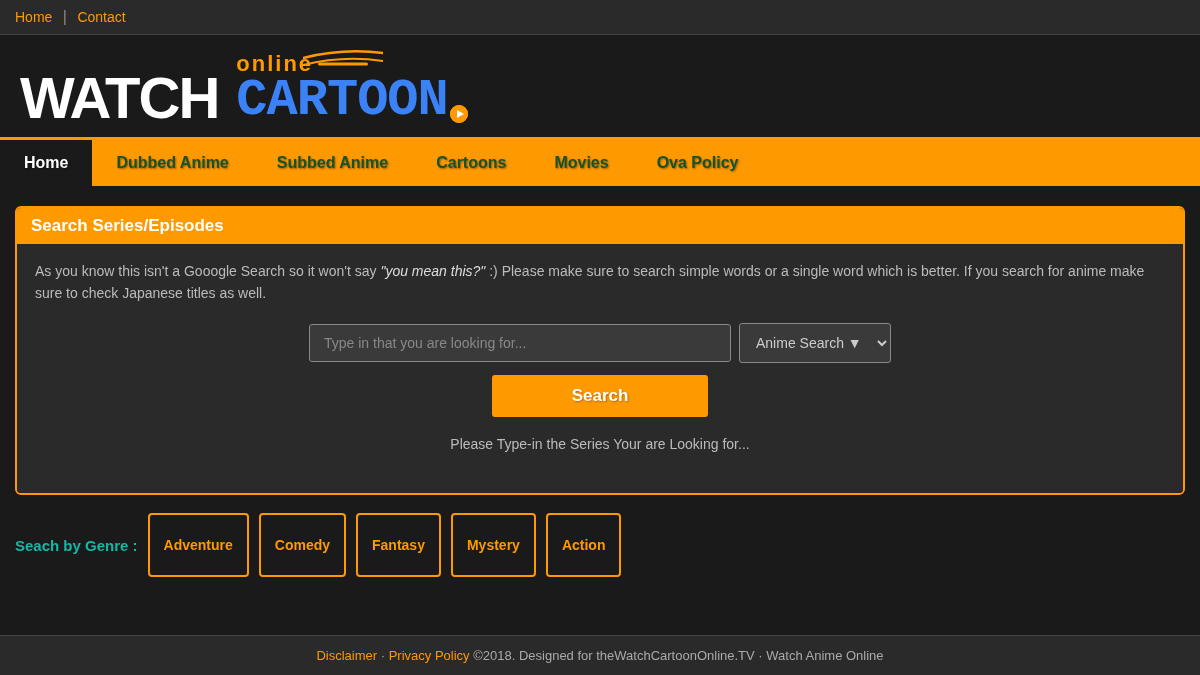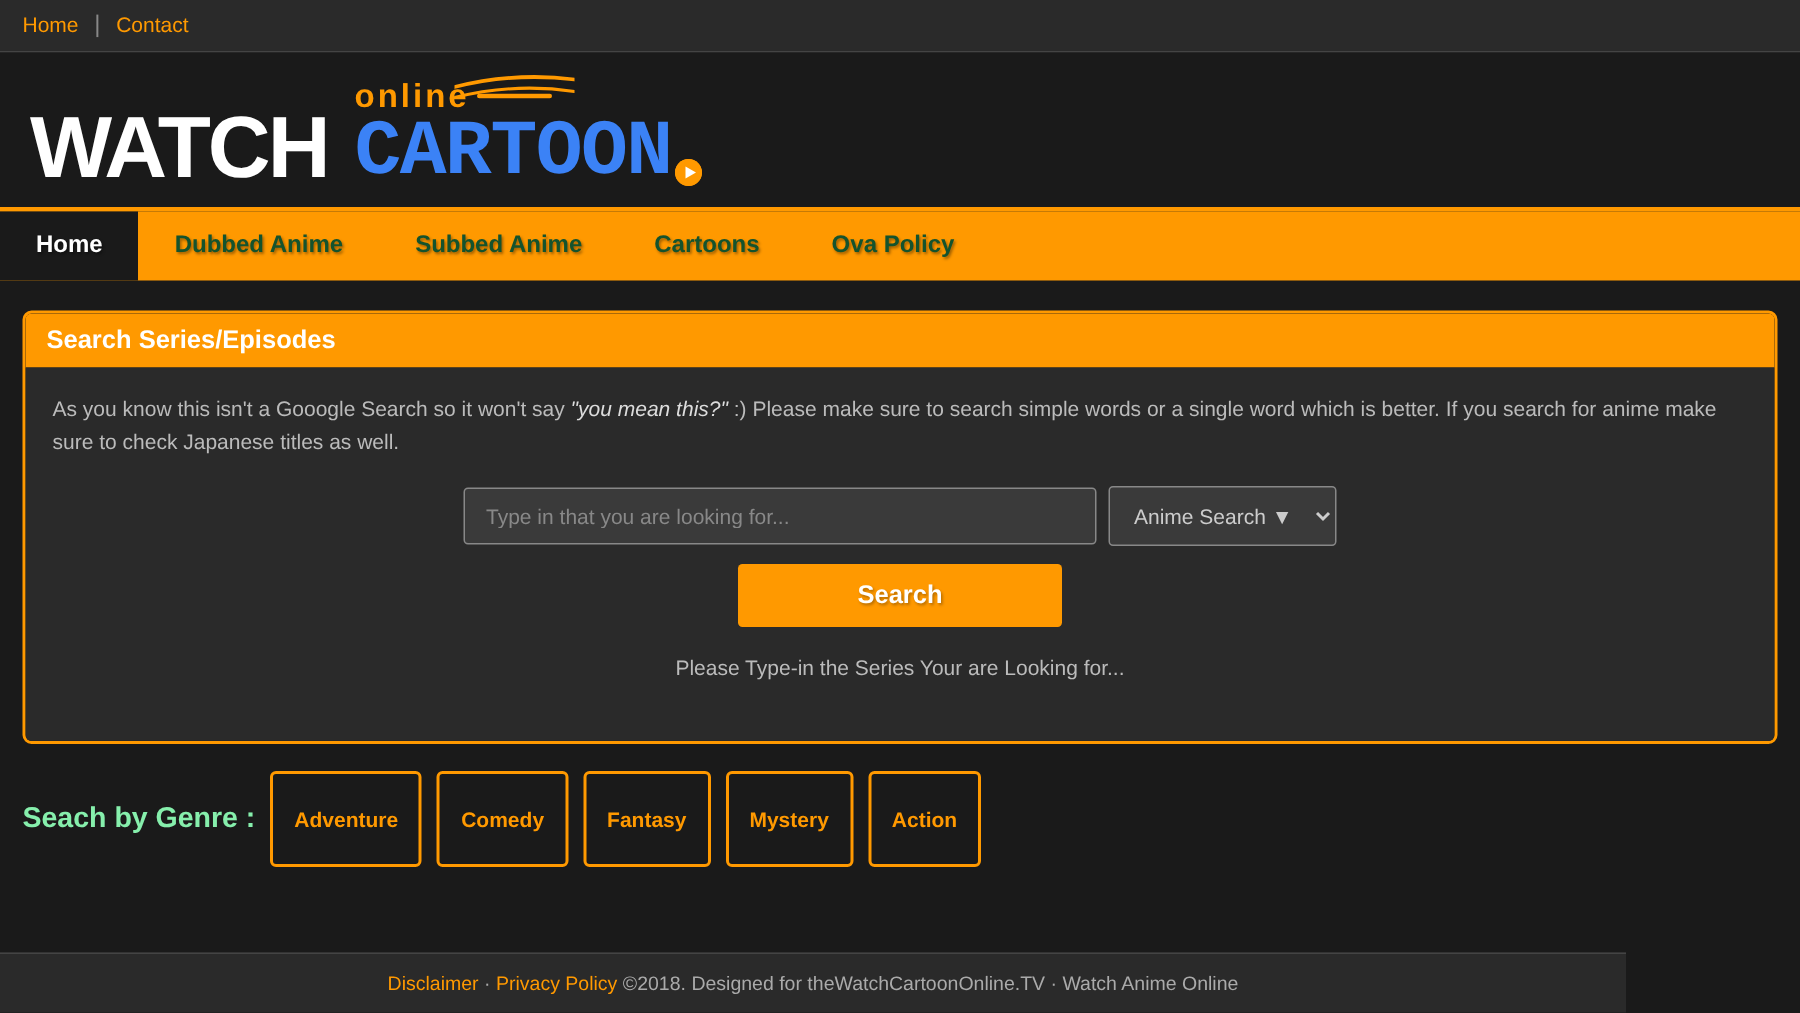--- a/index.html
+++ b/index.html
@@ -214,22 +214,22 @@
 
     
     #genre-bar {
       display: flex;
       align-items: center;
       gap: 10px;
       flex-wrap: wrap;
       margin-top: 4px;
     }
     #genre-label {
-      color: #86efac;
-      font-size: 19px;
+      color: #14b8a6;
+      font-size: 15px;
       font-weight: bold;
     }
     .genre-tag {
       display: inline-block;
       padding: 22px 14px;
       background-color: transparent;
       border: 2px solid #f90;
       color: #f90;
       border-radius: 4px;
       text-decoration: none;
@@ -241,21 +241,21 @@
     
     #footer {
       background-color: #2a2a2a;
       text-align: center;
       padding: 12px;
       font-size: 13px;
       color: #aaa;
       border-top: 1px solid #444;
       position: absolute;
       bottom: 0;
-      width: 1084px;
+      width: 1200px;
     }
     #footer a {
       color: #f90;
       text-decoration: none;
     }
   </style>
 </head>
 <body>
 
 <div id="top-bar">
@@ -297,20 +297,23 @@
     <li>
       <a href="#">Dubbed Anime</a>
     </li>
     <li>
       <a href="#">Subbed Anime</a>
     </li>
     <li>
       <a href="#">Cartoons</a>
     </li>
     <li>
+      <a href="#">Movies</a>
+    </li>
+    <li>
       <a href="#">Ova Policy</a>
     </li>
   </ul>
 </nav>
 
 <div id="main">
 
   <div id="search-box">
     <div id="search-box-title">Search Series/Episodes</div>
     <div id="search-box-body">

